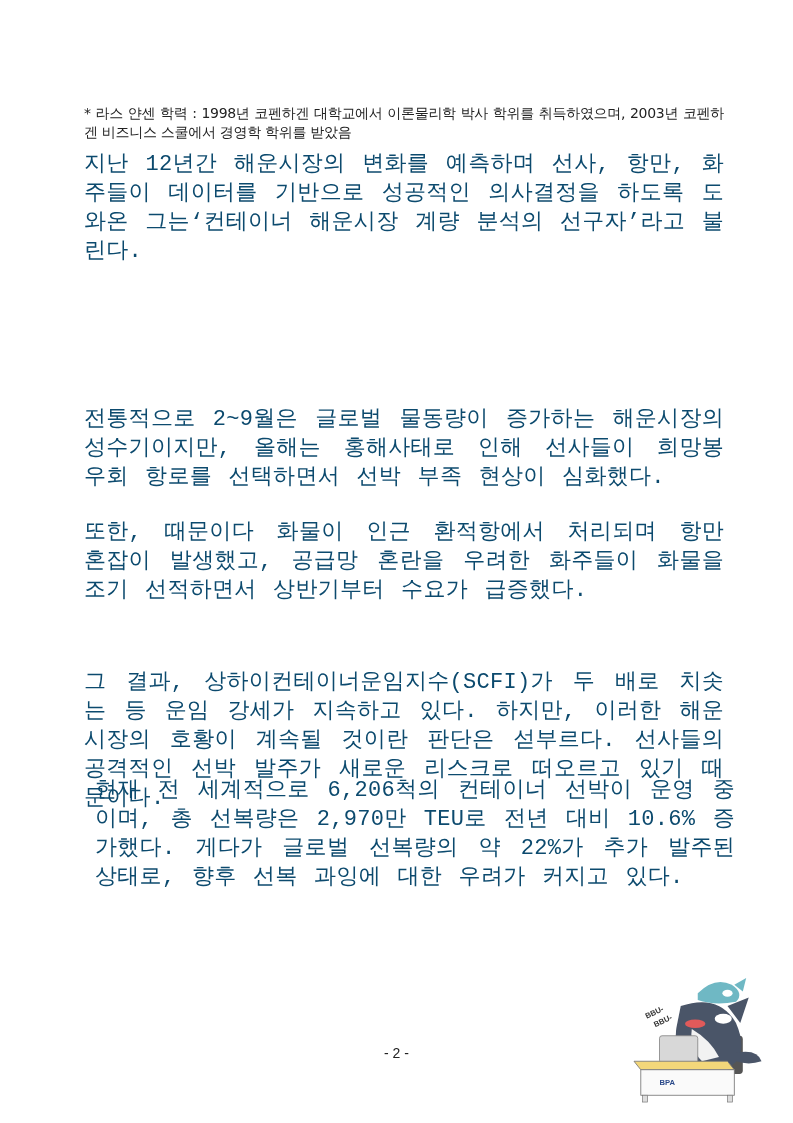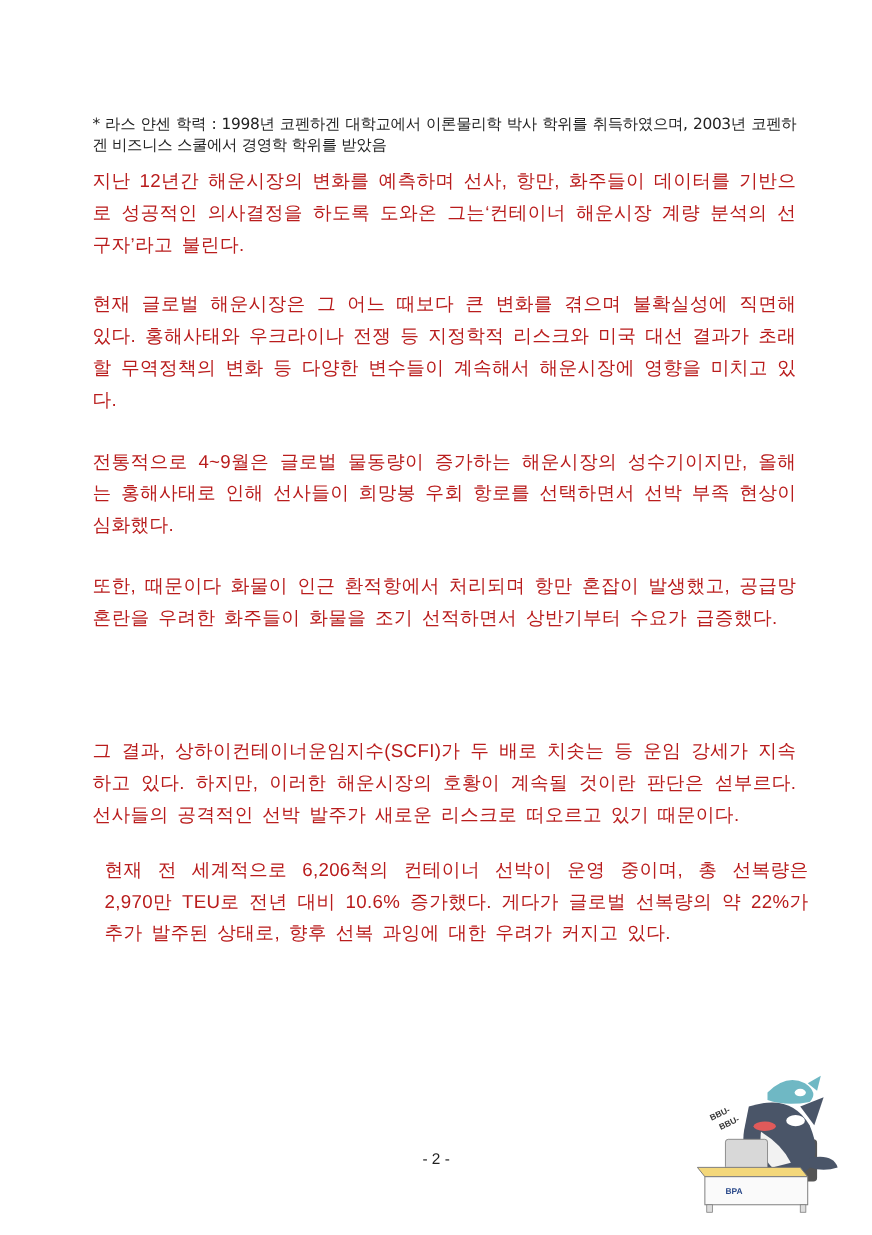--- a/index.html
+++ b/index.html
@@ -6,22 +6,22 @@
     body { width: 793px; height: 1123px; position: relative; overflow: hidden; }
     .page { position: absolute; left: 0; top: 0; width: 793px; height: 1123px; background: #fff; }
     .footnote {
       position: absolute; left: 84px; top: 104px; width: 640px;
       font-family: "DejaVu Sans", "Liberation Sans", sans-serif;
       font-size: 14px; line-height: 19px; color: #222; letter-spacing: -0.3px;
       text-align: justify;
     }
     .body-text {
       position: absolute; left: 84px; width: 640px;
-      font-family: Liberation Sans, sans-serif;
-      font-size: 17px; line-height: 29px; color: #b91c1c;
+      font-family: Liberation Mono, monospace;
+      font-size: 22px; line-height: 29px; color: #0c4a6e;
       text-align: justify; letter-spacing: 0.3px; word-spacing: 3px;
       margin: 0;
     }
     .p1 { top: 150px; }
     .p2 { top: 262px; }
     .p3 { top: 405px; }
     .p4 { top: 518px; }
     .p5 { top: 632px; margin-top: 36px; }
     .p6 { top: 776px; margin-left: 11px; }
     .p7 { top: 917px; }
@@ -32,22 +32,21 @@
     .mascot { position: absolute; left: 600px; top: 970px; width: 170px; height: 140px; }
   </style>
 </head>
 <body>
 
 <div class="page">
 
   <div class="footnote">* 라스 얀센 학력 : 1998년 코펜하겐 대학교에서 이론물리학 박사 학위를 취득하였으며, 2003년 코펜하겐 비즈니스 스쿨에서 경영학 학위를 받았음</div>
 
   <p class="body-text p1">지난 12년간 해운시장의 변화를 예측하며 선사, 항만, 화주들이 데이터를 기반으로 성공적인 의사결정을 하도록 도와온 그는‘컨테이너 해운시장 계량 분석의 선구자’라고 불린다.</p>
-  <p class="body-text p2">현재 글로벌 해운시장은 그 어느 때보다 큰 변화를 겪으며 불확실성에 직면해 있다. 홍해사태와 우크라이나 전쟁 등 지정학적 리스크와 미국 대선 결과가 초래할 무역정책의 변화 등 다양한 변수들이 계속해서 해운시장에 영향을 미치고 있다.</p>
-  <p class="body-text p3">전통적으로 4~9월은 글로벌 물동량이 증가하는 해운시장의 성수기이지만, 올해는 홍해사태로 인해 선사들이 희망봉 우회 항로를 선택하면서 선박 부족 현상이 심화했다.</p>
+  <p class="body-text p3">전통적으로 2~9월은 글로벌 물동량이 증가하는 해운시장의 성수기이지만, 올해는 홍해사태로 인해 선사들이 희망봉 우회 항로를 선택하면서 선박 부족 현상이 심화했다.</p>
   <p class="body-text p4">또한, 때문이다 화물이 인근 환적항에서 처리되며 항만 혼잡이 발생했고, 공급망 혼란을 우려한 화주들이 화물을 조기 선적하면서 상반기부터 수요가 급증했다.</p>
   <p class="body-text p5">그 결과, 상하이컨테이너운임지수(SCFI)가 두 배로 치솟는 등 운임 강세가 지속하고 있다. 하지만, 이러한 해운시장의 호황이 계속될 것이란 판단은 섣부르다. 선사들의 공격적인 선박 발주가 새로운 리스크로 떠오르고 있기 때문이다.</p>
   <p class="body-text p6">현재 전 세계적으로 6,206척의 컨테이너 선박이 운영 중이며, 총 선복량은 2,970만 TEU로 전년 대비 10.6% 증가했다. 게다가 글로벌 선복량의 약 22%가 추가 발주된 상태로, 향후 선복 과잉에 대한 우려가 커지고 있다.</p>
 
   <div class="page-number">- 2 -</div>
 
   <svg class="mascot" viewBox="0 0 200 150" xmlns="http://www.w3.org/2000/svg">
 
     <rect x="150" y="70" width="18" height="45" rx="4" fill="#555"></rect>
 

